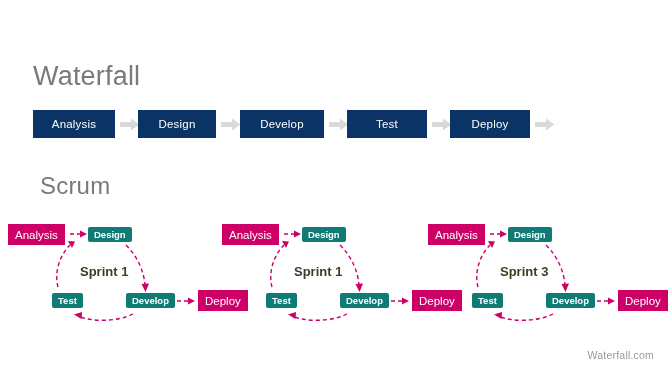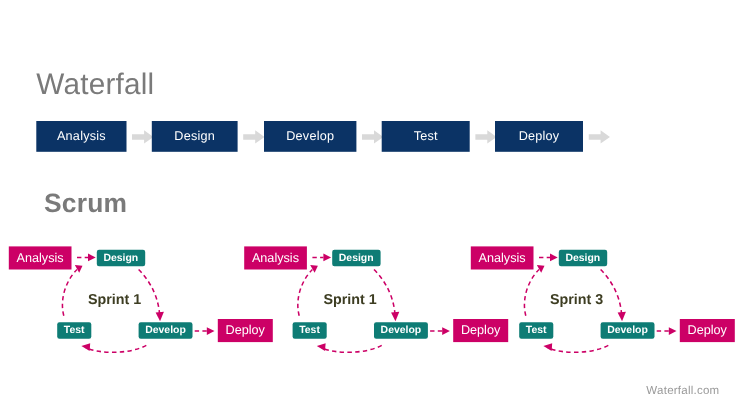--- a/index.html
+++ b/index.html
@@ -32,21 +32,20 @@
   #waterfall-heading {
     left: 33px;
     top: 48px;
     font-size: 27px;
     margin-top: 13px;
   }
   #scrum-heading {
     left: 40px;
     top: 172px;
     font-size: 24px;
-    font-weight: bold;
   }
 
   
   #waterfall-row {
     position: absolute;
     left: 0;
     top: 110px;
     width: 672px;
     height: 30px;
   }

